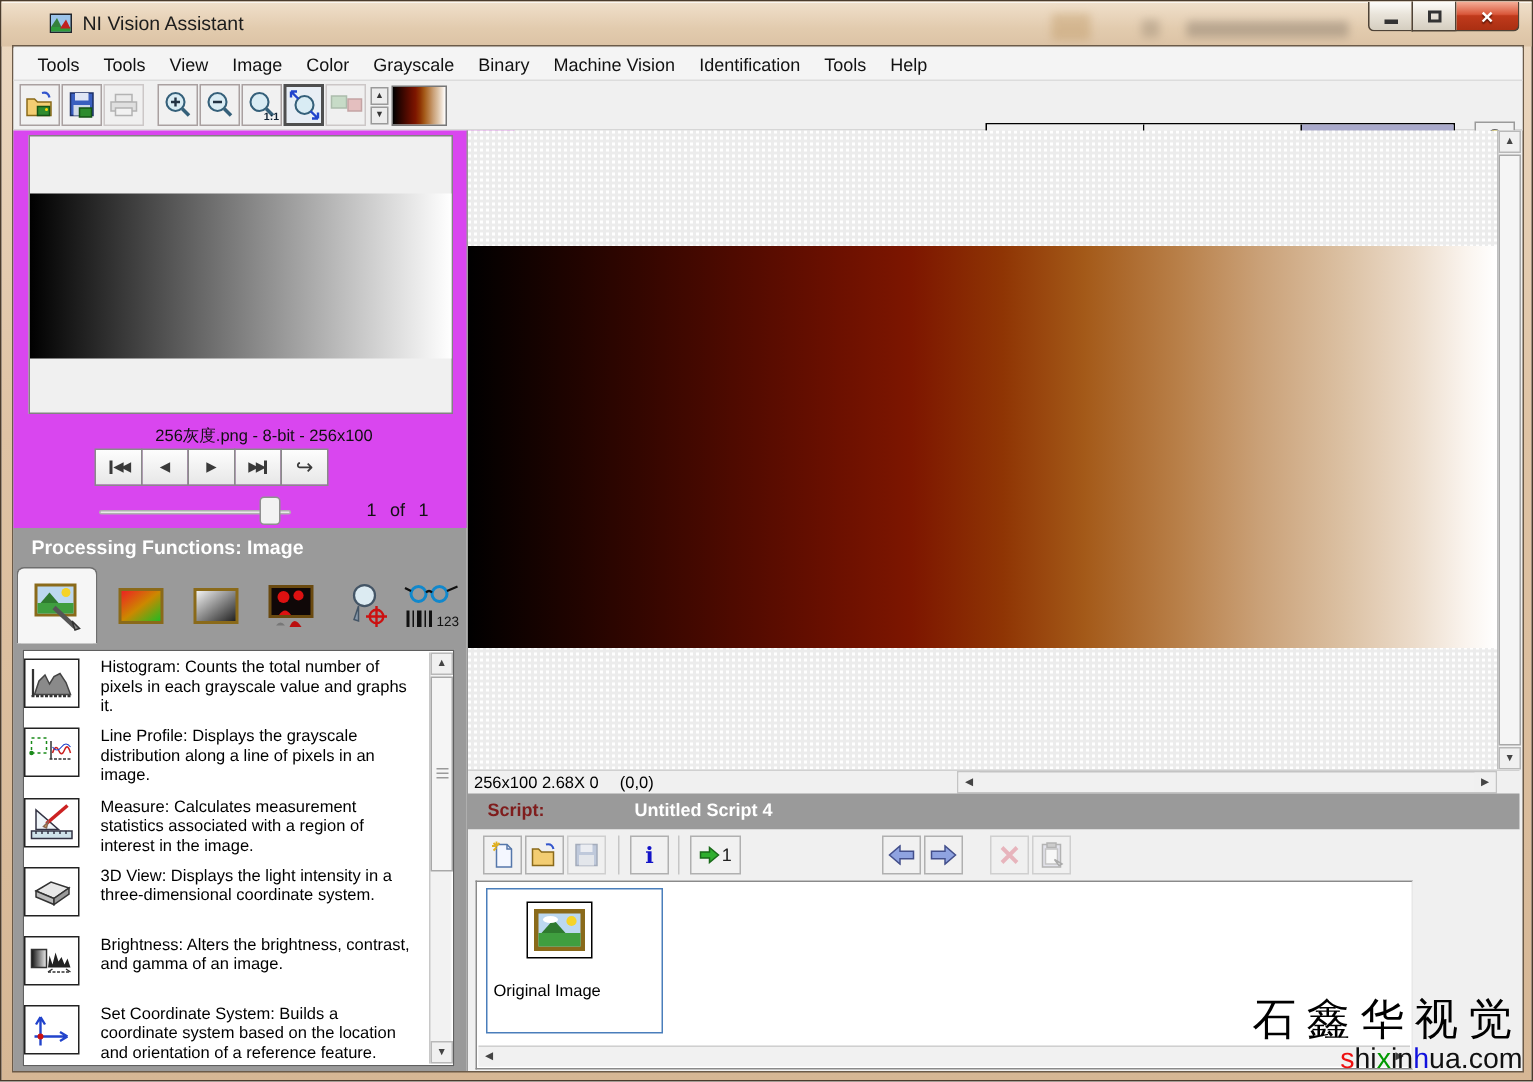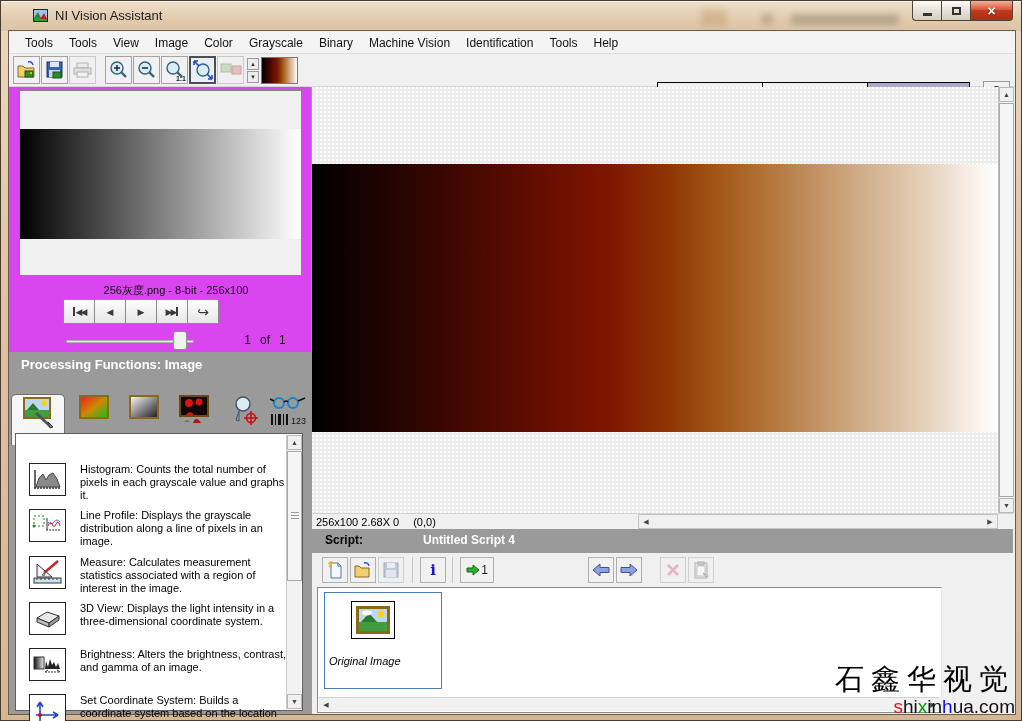--- a/index.html
+++ b/index.html
@@ -54,52 +54,52 @@
   .nav-btn .bar-l{width:2px;height:9px;background:#3a3a3a;margin-right:1px;}
   .nav-btn .bar-r{width:2px;height:9px;background:#3a3a3a;margin-left:1px;}
   .nav-cycle-glyph{font-size:14px;color:#3a3a3a;}
   .slider-track{position:absolute;left:57px;top:253px;width:128px;height:3px;border:1px solid #b0b0b0;border-radius:2px;background:#e8e8e8;}
   .slider-thumb{position:absolute;left:164px;top:244px;width:14px;height:19px;background:#f2f2f2;border:1px solid #8f8f8f;border-radius:3px;}
   .pos-text{position:absolute;left:218px;top:246px;width:76px;font-size:12px;color:#111;display:flex;gap:9px;justify-content:center;}
   
   .processing{position:absolute;left:0;top:321px;width:302px;height:362px;background:#929292;}
   .proc-header{position:absolute;left:12px;top:5px;font-size:13px;font-weight:bold;color:#fff;}
   .tabs{position:absolute;left:0;top:26px;width:100%;height:51px;}
-  .tab{position:absolute;top:16px;height:51px;display:flex;justify-content:center;}
+  .tab{position:absolute;top:0;height:51px;display:flex;align-items:center;justify-content:center;}
   .tab.selected{background:#f6f6f6;border-radius:5px 5px 0 0;border:1px solid #6e6e6e;border-bottom:none;}
   .func-list{position:absolute;left:6px;top:81px;width:288px;height:278px;background:#fff;border:1px solid #5f5f5f;}
-  .func-item{position:absolute;left:13px;display:flex;margin-top:24px;}
+  .func-item{position:absolute;left:0;display:flex;}
   .func-icon{width:37px;height:33px;border:1px solid #222;background:#fff;flex:none;display:flex;align-items:center;justify-content:center;}
   .func-text{margin-left:14px;width:212px;font-size:11px;line-height:13px;color:#000;}
   .vscroll2{position:absolute;right:1px;top:1px;width:15px;height:274px;background:#f2f2f2;border-left:1px solid #c8c8c8;}
   .sb-arrow{position:absolute;left:0;width:15px;height:15px;background:#f0f0f0;border:1px solid #b8b8b8;font-size:7px;color:#444;text-align:center;line-height:13px;}
   .sb-thumb{position:absolute;left:0;width:15px;background:#f5f5f5;border:1px solid #a8a8a8;}
   .grip{position:absolute;left:3px;width:8px;height:1px;background:#9a9a9a;}
   
   .main-view{position:absolute;left:303px;top:56px;width:686px;height:426px;background-color:#ececec;
     background-image:radial-gradient(circle at 1px 1px,#fff 1px,transparent 1.3px);background-size:4px 4px;}
   .main-image{position:absolute;left:0;top:77px;width:686px;height:268px;}
   .vscroll{position:absolute;left:989px;top:56px;width:15px;height:426px;background:#f1f1f1;border-left:1px solid #c0c0c0;}
   
   .statusbar{position:absolute;left:303px;top:482px;width:701px;height:16px;background:#f0f0f0;border-top:1px solid #d0d0d0;text-decoration:underline;}
   .status-text{position:absolute;left:4px;top:2px;font-size:11px;color:#000;display:flex;gap:14px;}
   .hscroll{position:absolute;left:326px;top:0;width:360px;height:15px;background:#f1f1f1;border:1px solid #c4c4c4;}
   .hs-arrow{position:absolute;top:0;width:14px;height:13px;font-size:7px;color:#444;text-align:center;line-height:13px;background:#f0f0f0;}
   
   .script-header{position:absolute;left:303px;top:498px;width:701px;height:24px;background:#9a9a9a;}
-  .script-label{position:absolute;left:13px;top:4px;font-size:12px;font-weight:bold;color:#000000;}
+  .script-label{position:absolute;left:13px;top:4px;font-size:12px;font-weight:bold;color:#7f1d1d;}
   .script-name{position:absolute;left:111px;top:4px;font-size:12px;font-weight:bold;color:#fff;}
   .script-toolbar{position:absolute;left:303px;top:522px;width:701px;height:34px;background:#f0f0f0;}
   .sbtn{position:absolute;top:4px;width:26px;height:26px;background:#f1f1f1;border:1px solid #b0b0b0;display:flex;align-items:center;justify-content:center;}
   .sbtn.disabled{opacity:.5;}
   .ssep{position:absolute;top:4px;width:1px;height:26px;background:#c6c6c6;}
   .info-glyph{font-family:"DejaVu Serif",serif;font-weight:bold;font-size:15px;color:#1414c8;}
   .run-label{font-size:12px;color:#222;margin-left:1px;}
   .script-canvas{position:absolute;left:308px;top:556px;width:625px;height:126px;background:#fff;border:1px solid #8a8a8a;border-right-color:#e8e8e8;}
-  .step-item{position:absolute;left:6px;top:4px;width:118px;height:97px;border:1px solid #4a7ebb;background:#fff;font-style:italic;}
+  .step-item{position:absolute;left:6px;top:4px;width:118px;height:97px;border:1px solid #4a7ebb;background:#fff;}
   .step-icon-frame{position:absolute;left:26px;top:8px;width:44px;height:38px;border:1px solid #000;display:flex;align-items:center;justify-content:center;background:#fff;}
   .step-label{position:absolute;left:4px;top:62px;font-size:11px;color:#000;}
   .canvas-hscroll{position:absolute;left:1px;bottom:1px;width:621px;height:14px;background:#f1f1f1;border-top:1px solid #cfcfcf;}
   
   .watermark{position:absolute;right:6px;bottom:0;z-index:60;text-align:right;pointer-events:none;}
   .wm-cjk{font-family:"DejaVu Serif",serif;font-size:29px;color:#000;letter-spacing:7px;line-height:30px;}
   .wm-site{font-size:19px;line-height:26px;letter-spacing:0;}
   .wm-site span{font-weight:normal;}
 </style>
 </head>

